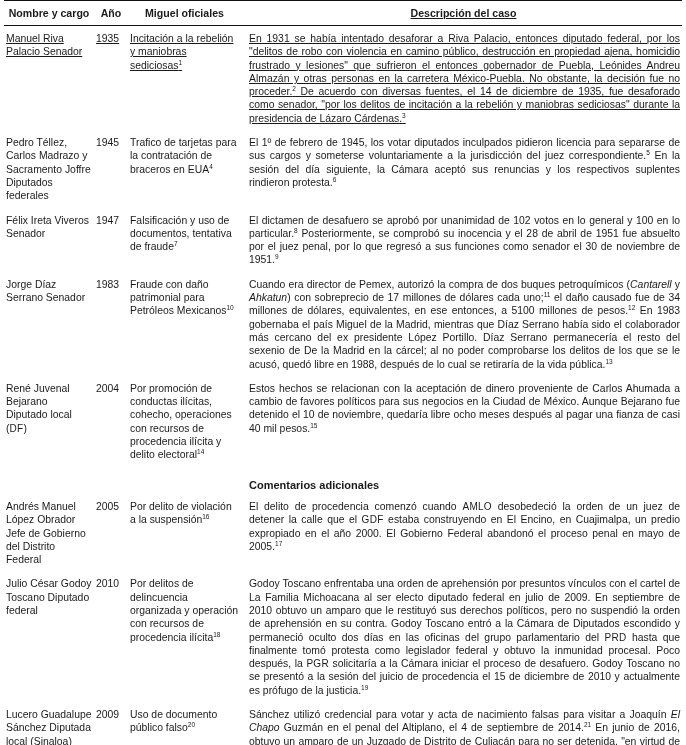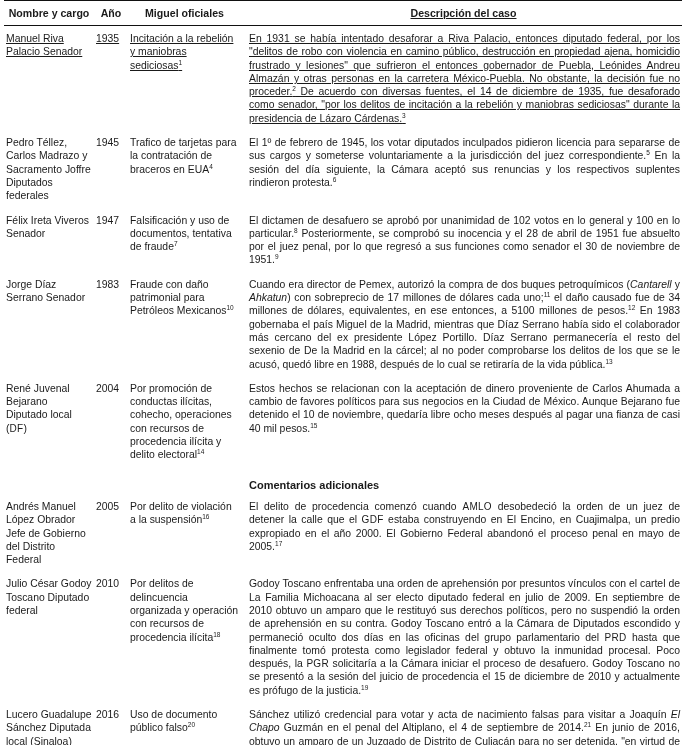--- a/index.html
+++ b/index.html
@@ -102,19 +102,19 @@
     <td class="desc"><span>El delito de procedencia comenzó cuando </span><span class="sc">AMLO</span><span> desobedeció la orden de un juez de detener la calle que el </span><span class="sc">GDF</span><span> estaba construyendo en El Encino, en Cuajimalpa, un predio expropiado en el año 2000. El Gobierno Federal abandonó el proceso penal en mayo de 2005.</span><sup>17</sup></td>
   </tr>
         <tr>
     <td class="name"><span>Julio César Godoy Toscano Diputado federal</span></td>
     <td class="year"><span>2010</span></td>
     <td class="reason"><span>Por delitos de delincuencia organizada y operación con recursos de procedencia ilícita</span><sup>18</sup></td>
     <td class="desc"><span>Godoy Toscano enfrentaba una orden de aprehensión por presuntos vínculos con el cartel de La Familia Michoacana al ser electo diputado federal en julio de 2009. En septiembre de 2010 obtuvo un amparo que le restituyó sus derechos políticos, pero no suspendió la orden de aprehensión en su contra. Godoy Toscano entró a la Cámara de Diputados escondido y permaneció oculto dos días en las oficinas del grupo parlamentario del </span><span class="sc">PRD</span><span> hasta que finalmente tomó protesta como legislador federal y obtuvo la inmunidad procesal. Poco después, la </span><span class="sc">PGR</span><span> solicitaría a la Cámara iniciar el proceso de desafuero. Godoy Toscano no se presentó a la sesión del juicio de procedencia el 15 de diciembre de 2010 y actualmente es prófugo de la justicia.</span><sup>19</sup></td>
   </tr>
         <tr class="last-row">
     <td class="name"><span>Lucero Guadalupe Sánchez Diputada local (Sinaloa)</span></td>
-    <td class="year"><span>2016</span></td>
+    <td class="year"><span>2009</span></td>
     <td class="reason"><span>Uso de documento público falso</span><sup>20</sup></td>
     <td class="desc"><span>Sánchez utilizó credencial para votar y acta de nacimiento falsas para visitar a Joaquín </span><em>El Chapo</em><span> Guzmán en el penal del Altiplano, el 4 de septiembre de 2014.</span><sup>21</sup><span> En junio de 2016, obtuvo un amparo de un Juzgado de Distrito de Culiacán para no ser detenida, "en virtud de que perdió su fuero, pero no su permanencia en el Congreso del Estado como legisladora".</span></td>
   </tr>
       </tbody>
   </table>
 </div>
 
 </body></html>

